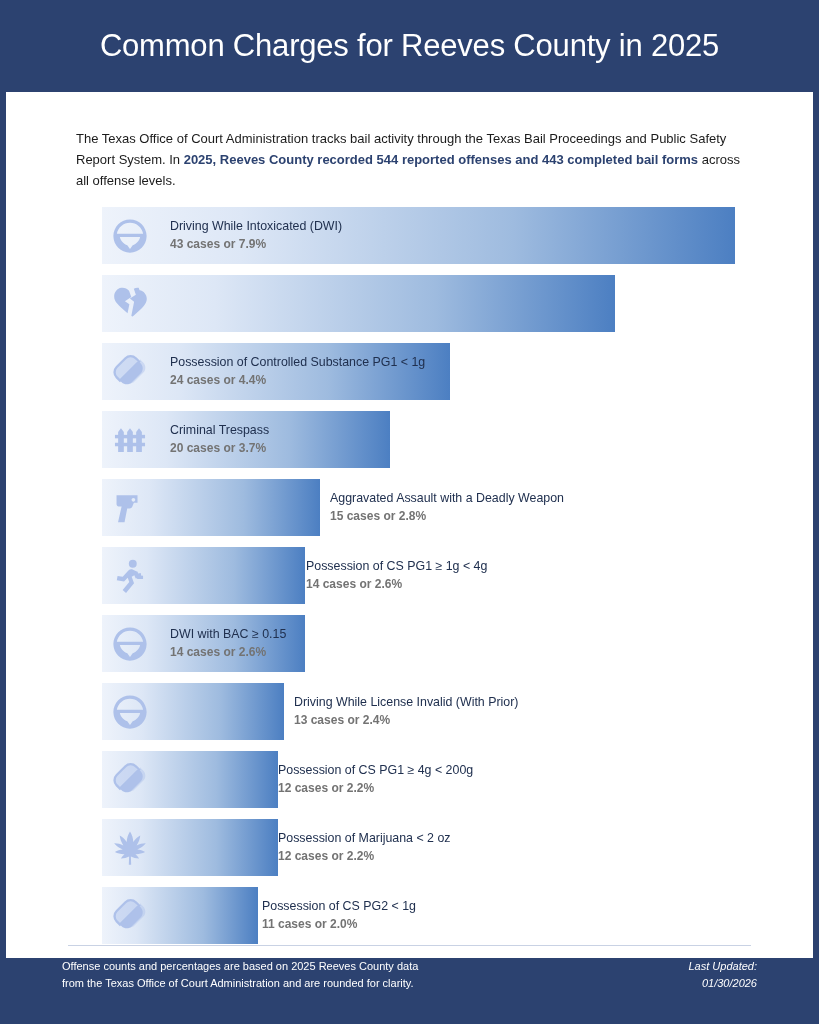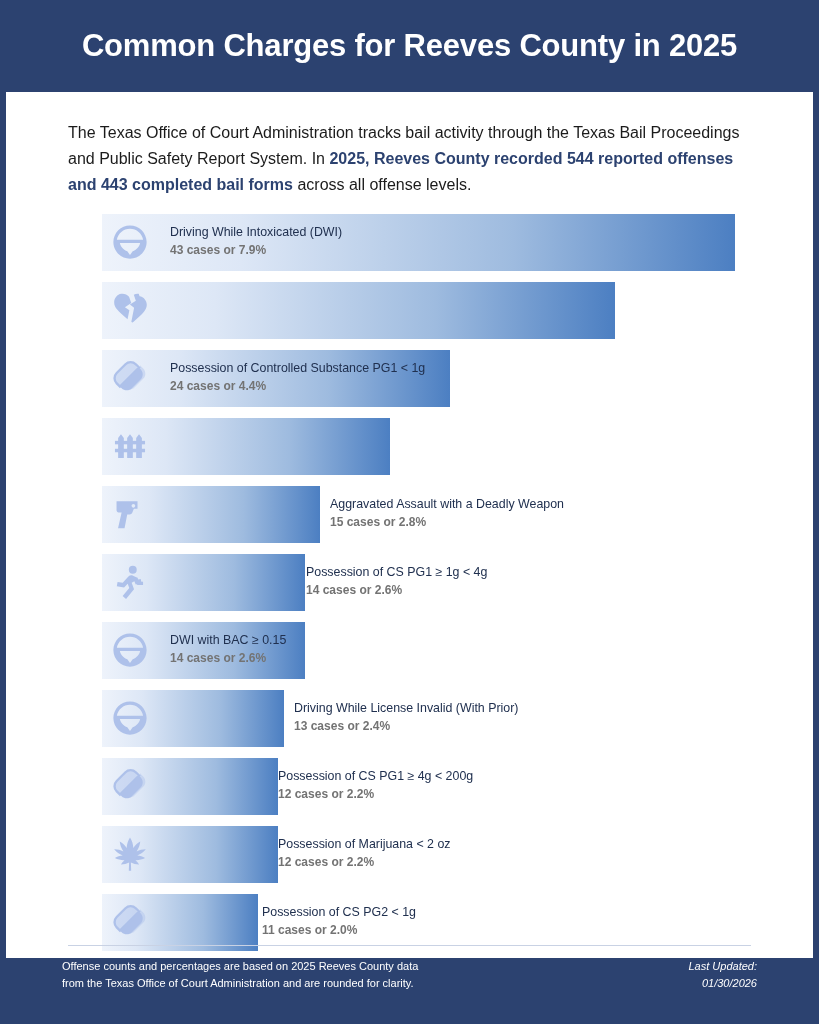--- a/index.html
+++ b/index.html
@@ -31,35 +31,35 @@
     align-items: center;
     justify-content: center;
     margin-left: -6px;
     margin-right: -6px;
     padding: 0 20px;
     box-sizing: border-box;
   }
   .header-title {
     color: #ffffff;
     font-size: 31px;
-    font-weight: bold;
+    font-weight: normal;
     letter-spacing: -0.2px;
     text-align: left;
     line-height: 1.1;
   }
 
   
   .intro-wrap {
     padding: 28px 62px 0 62px;
   }
   .intro-para {
-    font-size: 16px;
+    font-size: 13px;
     line-height: 1.62;
     color: #1b1b1b;
-    margin: 0;
+    margin: 8px;
   }
   .hl {
     color: #2C4270;
     font-weight: bold;
   }
   .subhead {
     margin: 24px 0 0 0;
     font-size: 13.6px;
     font-weight: bold;
     color: #2C4270;
@@ -216,20 +216,24 @@
       </div>
       <div class="bar-row">
         <div class="bar-fill" style="width: 288px;"></div>
         <div class="bar-icon">
           <svg viewBox="0 0 48 48">
             <path d="M9 14l3.6-5L16.2 14v25H9V14zm11.4 0L24 9l3.6 5v25h-7.2V14zm11.4 0L35.4 9 39 14v25h-7.2V14z"></path>
             <rect x="5" y="17.5" width="38" height="4.4"></rect>
             <rect x="5" y="27.5" width="38" height="4.4"></rect>
           </svg>
         </div>
+        <div class="bar-text" style="left: 68px;">
+          <div class="bar-label">Criminal Trespass</div>
+          <div class="bar-value">20 cases or 3.7%</div>
+        </div>
       </div>
       <div class="bar-row">
         <div class="bar-fill" style="width: 218px;"></div>
         <div class="bar-icon">
           <svg viewBox="0 0 48 48">
             <path d="M7 8h26.5v9.5h-4.6l-1.9 4.6c-.6 1.5-2 2.4-3.6 2.4h-2.9l-3.4 17.5h-8.2L13.4 22H9.6C8.2 22 7 20.8 7 19.4V8zm21.3 3.4c-1.3 0-2.3 1-2.3 2.3s1 2.3 2.3 2.3 2.3-1 2.3-2.3-1-2.3-2.3-2.3z"></path>
           </svg>
         </div>
         <div class="bar-text" style="left: 228px;">
           <div class="bar-label">Aggravated Assault with a Deadly Weapon</div>

